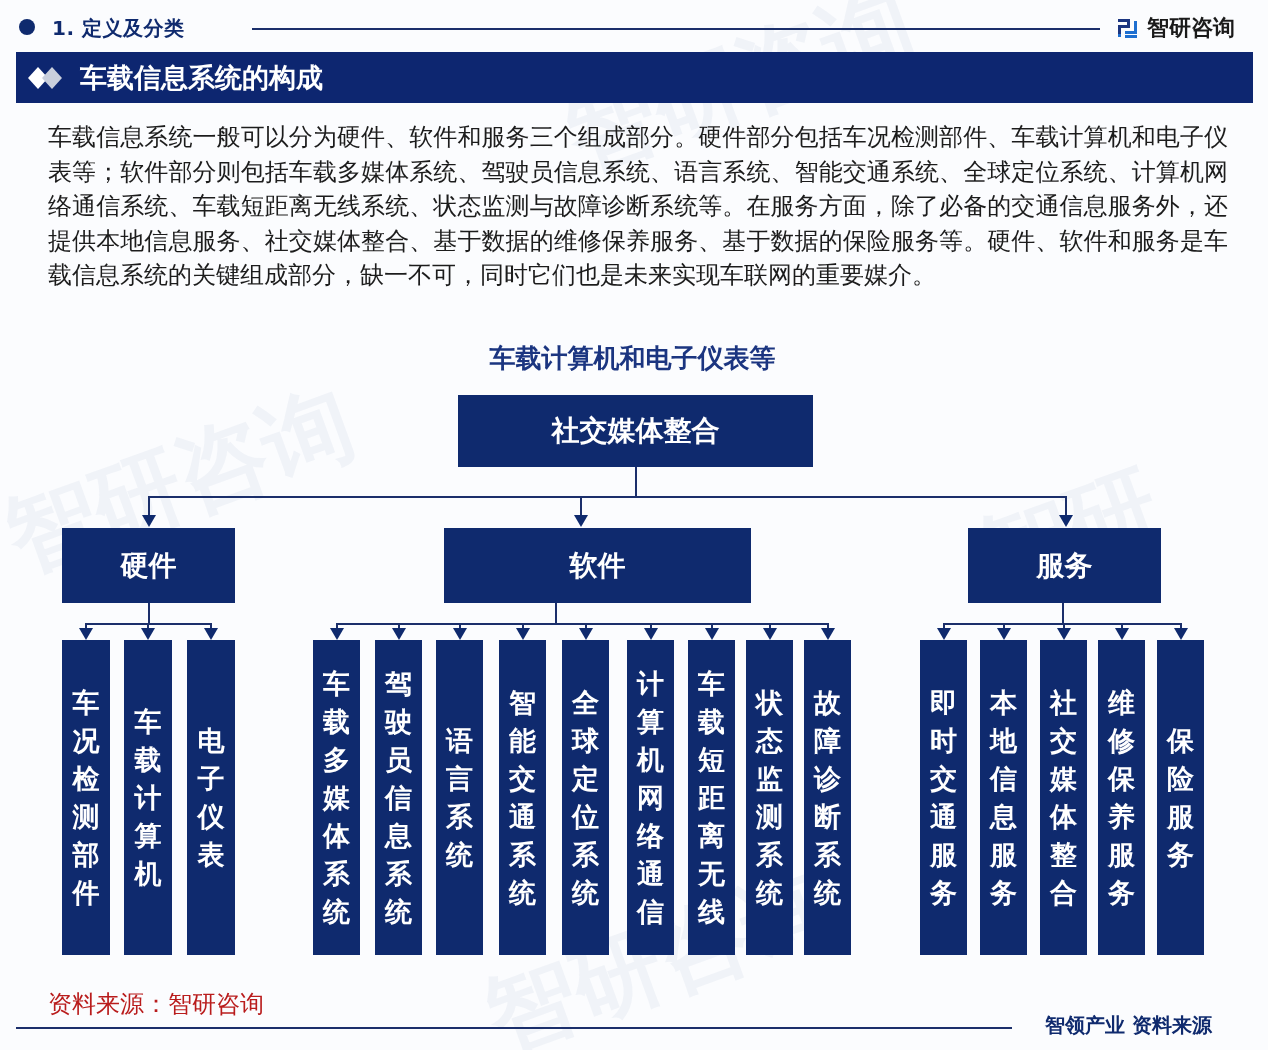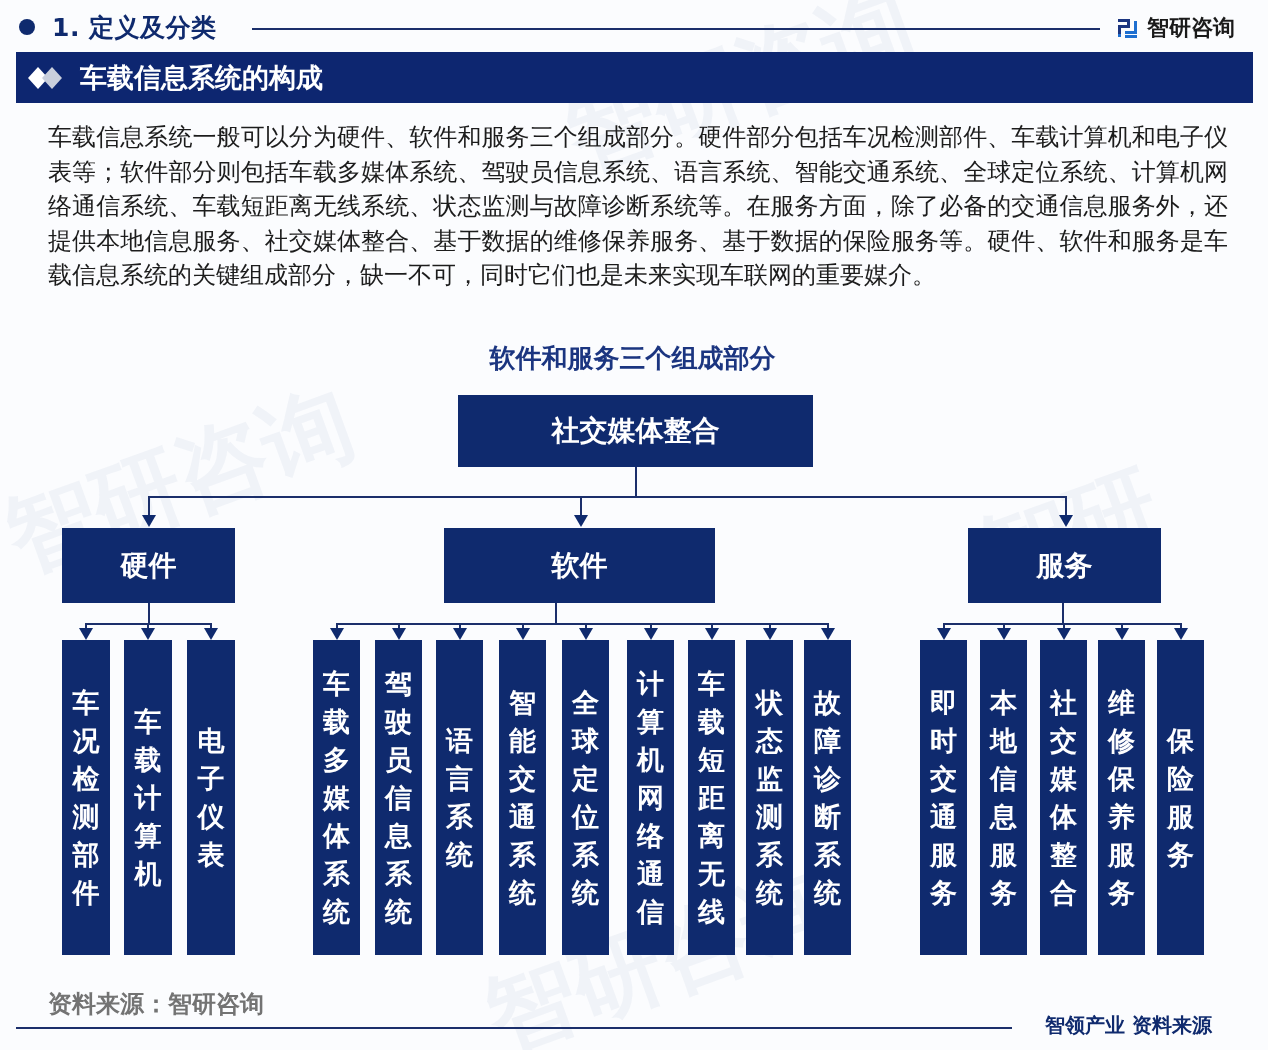--- a/index.html
+++ b/index.html
@@ -5,40 +5,40 @@
   html, body { margin:0; padding:0; }
   body {
     width:1268px; height:1050px; position:relative; overflow:hidden;
     background:#fbfcfe;
     font-family:"DejaVu Sans", "Liberation Sans", sans-serif;
     color:#1a1a1a;
   }
   .abs { position:absolute; }
   
   .sec-dot { left:19px; top:19px; width:16px; height:16px; border-radius:50%; background:#0f2a6e; }
-  .sec-title { left:52px; top:10px; font-size:25px; font-weight:bold; color:#0f2a6e; line-height:36px; letter-spacing:0.5px; }
+  .sec-title { left:52px; top:10px; font-size:20px; font-weight:bold; color:#0f2a6e; line-height:36px; letter-spacing:0.5px; }
   .sec-line { left:252px; top:28px; width:848px; height:2px; background:#1b2f6b; }
   .brand { left:1117px; top:12px; height:32px; display:flex; align-items:center; gap:8px; }
   .brand-text { font-size:22px; font-weight:bold; color:#1a1a1a; }
   .banner { left:16px; top:52px; width:1237px; height:51px; background:#0d2670; }
   .banner-title { left:80px; top:52px; line-height:51px; font-size:27px; font-weight:bold; color:#fff;text-align:center; }
   .diamonds { left:26px; top:63px; width:44px; height:30px; }
   
   .para { left:48px; top:120px; width:1180px; font-size:24px; line-height:34.6px; color:#1c1c1c; text-align:justify; }
   .chart-title { left:0; width:1265px; top:338px; text-align:center; font-size:26px; font-weight:bold; color:#1b3580; line-height:40px; }
   
   .box { background:#0f2a6e; color:#fff; display:flex; align-items:center; justify-content:center; font-weight:bold; }
   .root { left:458px; top:395px; width:355px; height:72px; font-size:28px; }
   .l1 { top:528px; height:75px; font-size:28px; }
   .leaf { top:640px; height:315px; width:47px; font-size:27px; line-height:38px; flex-direction:column; text-align:center; }
   .leaf span { display:block; writing-mode:horizontal-tb; }
   .line { background:#1b2f6b; position:absolute; }
   .arrow { position:absolute; width:0; height:0; border-left:7px solid transparent; border-right:7px solid transparent; border-top:12px solid #0f2a6e; }
   
-  .source { left:48px; top:986px; font-size:24px; font-weight:bold; color:#737373; line-height:36px; }
+  .source { left:48px; top:986px; font-size:24px; font-weight:normal; color:#b91c1c; line-height:36px; }
   .foot-line { left:16px; top:1027px; width:996px; height:2px; background:#1b2f6b; }
   .slogan { left:1045px; top:1010px; font-size:20px; font-weight:bold; color:#0f2a6e; line-height:30px; }
   .wm { position:absolute; color:rgba(120,140,180,0.08); font-size:90px; font-weight:bold; transform:rotate(-20deg); pointer-events:none; white-space:nowrap; }
 </style>
 </head>
 <body>
 
 <div class="wm" style="left:0px; top:420px;">智研咨询</div>
 <div class="wm" style="left:560px; top:20px;">智研咨询</div>
 <div class="wm" style="left:980px; top:470px;">智研</div>
@@ -63,35 +63,35 @@
 
 <div class="abs banner"></div>
 <svg class="abs diamonds" viewBox="0 0 44 30">
   <polygon points="12,4 22,15 12,26 2,15" fill="#ffffff"></polygon>
   <polygon points="26,4 36,15 26,26 16,15" fill="#c9cfdc"></polygon>
 </svg>
 <div class="abs banner-title">车载信息系统的构成</div>
 
 <div class="abs para">车载信息系统一般可以分为硬件、软件和服务三个组成部分。硬件部分包括车况检测部件、车载计算机和电子仪表等；软件部分则包括车载多媒体系统、驾驶员信息系统、语言系统、智能交通系统、全球定位系统、计算机网络通信系统、车载短距离无线系统、状态监测与故障诊断系统等。在服务方面，除了必备的交通信息服务外，还提供本地信息服务、社交媒体整合、基于数据的维修保养服务、基于数据的保险服务等。硬件、软件和服务是车载信息系统的关键组成部分，缺一不可，同时它们也是未来实现车联网的重要媒介。</div>
 
-<div class="abs chart-title">软件和服务三个组成部分</div>
+<div class="abs chart-title">车载计算机和电子仪表等</div>
 
 <div class="abs box root">社交媒体整合</div>
 
 <div class="line" style="left:635px; top:467px; width:2px; height:31px;"></div>
 <div class="line" style="left:148px; top:496px; width:919px; height:2px;"></div>
 <div class="line" style="left:148px; top:496px; width:2px; height:20px;"></div>
 <div class="arrow" style="left:142px; top:515px;"></div>
 <div class="line" style="left:580px; top:496px; width:2px; height:20px;"></div>
 <div class="arrow" style="left:574px; top:515px;"></div>
 <div class="line" style="left:1065px; top:496px; width:2px; height:20px;"></div>
 <div class="arrow" style="left:1059px; top:515px;"></div>
 
 <div class="abs box l1" style="left:62px; width:173px;">硬件</div>
-<div class="abs box l1" style="left:444px; width:271px;">软件</div>
+<div class="abs box l1" style="left:444px; width:307px;">软件</div>
 <div class="abs box l1" style="left:968px; width:193px;">服务</div>
 
 <div class="line" style="left:148px; top:603px; width:2px; height:21px;"></div>
 <div class="line" style="left:86px; top:623px; width:125px; height:2px;"></div>
 
 <div class="line" style="left:555px; top:603px; width:2px; height:21px;"></div>
 <div class="line" style="left:336px; top:623px; width:493px; height:2px;"></div>
 
 <div class="line" style="left:1062px; top:603px; width:2px; height:21px;"></div>
 <div class="line" style="left:944px; top:623px; width:238px; height:2px;"></div>

